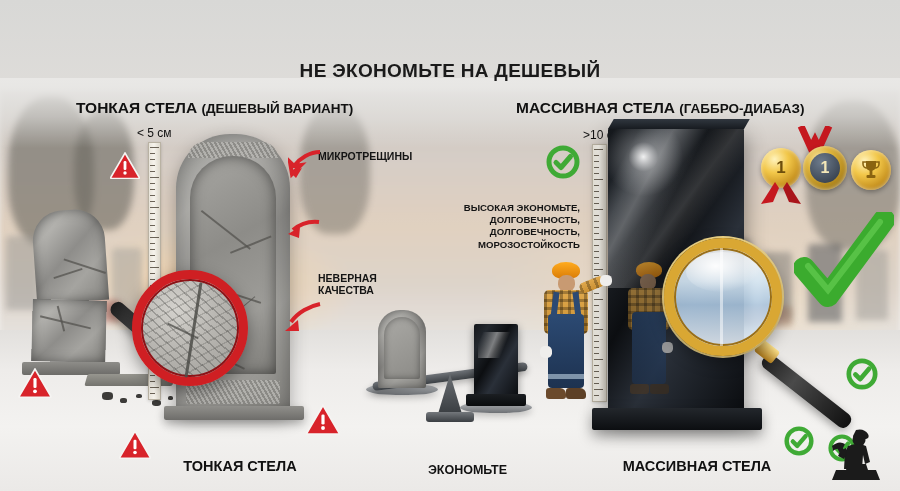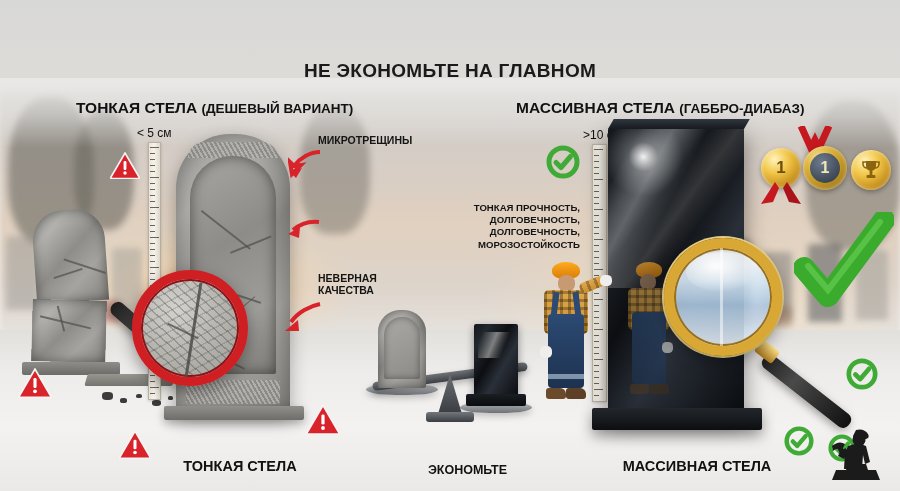--- a/index.html
+++ b/index.html
@@ -156,21 +156,21 @@
     <div class="blurgrave" style="left:762px; top:252px; width:30px; height:68px; background:#7d7b77;"></div>
     <div class="blurgrave" style="left:808px; top:244px; width:34px; height:78px; background:#4a4e53;"></div>
     <div class="blurgrave" style="left:856px; top:250px; width:32px; height:70px; background:#9b9994;"></div>
     <div class="blurgrave" style="left:60px;  top:300px; width:60px; height:22px; background:radial-gradient(circle at 30% 50%,#d87f8e,#b06a5a); opacity:.55;"></div>
     <div class="blurgrave" style="left:736px; top:306px; width:56px; height:20px; background:radial-gradient(circle at 40% 50%,#cf8a7e,#9d7b5e); opacity:.5;"></div>
 
     <div class="bg-ground"></div>
     <div class="bg-fade"></div>
   </div>
 
-  <div class="subtitle">НЕ ЭКОНОМЬТЕ НА ГЛАВНОМ</div>
+  <div class="subtitle">НЕ ЭКОНОМЬТЕ НА ДЕШЕВЫЙ</div>
 
   <div class="sect-head" id="head-left"><span>ТОНКАЯ СТЕЛА </span><span class="paren">(ДЕШЕВЫЙ ВАРИАНТ)</span></div>
 
   <div class="sect-head" id="head-right"><span>МАССИВНАЯ СТЕЛА </span><span class="paren">(ГАББРО-ДИАБАЗ)</span></div>
 
   <div id="broken-mon">
     <div id="bm-top" class="gray-stone">
       <div class="crack" style="left:30px; top:48px; width:44px; height:2px; transform:rotate(22deg);"></div>
       <div class="crack" style="left:18px; top:66px; width:30px; height:1.5px; transform:rotate(-14deg);"></div>
     </div>
@@ -239,21 +239,21 @@
     <div id="thin-inner">
       <div class="crack" style="left:12px; top:54px;  width:62px; height:2px; transform:rotate(38deg);"></div>
       <div class="crack" style="left:40px; top:96px;  width:44px; height:1.6px; transform:rotate(-22deg);"></div>
       <div class="crack" style="left:16px; top:128px; width:58px; height:2px; transform:rotate(18deg);"></div>
       <div class="crack" style="left:34px; top:166px; width:40px; height:1.4px; transform:rotate(-40deg);"></div>
       <div class="crack" style="left:10px; top:190px; width:50px; height:1.6px; transform:rotate(26deg);"></div>
     </div>
   </div>
   <div id="thin-base"></div>
 
-  <div class="lbl" style="left:318px; top:134px;text-align:center;">МИКРОТРЕЩИНЫ</div>
+  <div class="lbl" style="left:318px; top:150px;text-align:center;">МИКРОТРЕЩИНЫ</div>
   <div class="lbl" style="left:318px; top:272px;">НЕВЕРНАЯ
 КАЧЕСТВА</div>
 
   <svg class="arrow" style="left:288px; top:148px;" width="34" height="34" viewBox="0 0 34 34">
     <path d="M32 4 C22 4 12 10 6 18 L13 17 L4 26 L2 14 L6 18" fill="none" stroke="#d8232a" stroke-width="4"></path>
     <path d="M2 24 L14 20 L8 30 Z" fill="#d8232a"></path>
   </svg>
   <svg class="arrow" style="left:286px; top:212px;" width="34" height="30" viewBox="0 0 34 30">
     <path d="M33 10 C24 9 14 12 7 18" fill="none" stroke="#d8232a" stroke-width="4"></path>
     <path d="M2 22 L14 15 L13 26 Z" fill="#d8232a"></path>
@@ -416,21 +416,21 @@
   <div class="worker" style="left:620px; top:262px; width:58px; height:152px; opacity:.62;">
     <div class="helmet" style="left:16px; top:0; width:26px; height:16px;"></div>
     <div style="position:absolute; left:20px; top:12px; width:16px; height:16px; background:#a07c5c; border-radius:46%;"></div>
     <div class="plaid" style="left:8px; top:26px; width:42px; height:42px; border-radius:5px;"></div>
     <div class="overall" style="left:12px; top:50px; width:34px; height:72px; border-radius:4px;"></div>
     <div style="position:absolute; left:42px; top:80px; width:11px; height:11px; background:#d8d6d2; border-radius:40%;"></div>
     <div style="position:absolute; left:10px; top:122px; width:19px; height:10px; background:#4a3723; border-radius:3px;"></div>
     <div style="position:absolute; left:30px; top:122px; width:19px; height:10px; background:#3e2e1d; border-radius:3px;"></div>
   </div>
 
-  <div class="benefits">ТОНКАЯ ПРОЧНОСТЬ,
+  <div class="benefits">ВЫСОКАЯ ЭКОНОМЬТЕ,
 ДОЛГОВЕЧНОСТЬ,
 ДОЛГОВЕЧНОСТЬ,
 МОРОЗОСТОЙКОСТЬ</div>
 
   <div class="mag" style="left:664px; top:238px;">
     <div class="mag-handle" style="left:100px; top:112px; width:108px; height:16px; transform:rotate(38deg); transform-origin:0 50%;"></div>
     <div class="mag-collar" style="left:92px; top:106px; width:22px; height:15px; transform:rotate(38deg);
                 background:linear-gradient(180deg,#fbe08a,#a8761a);"></div>
     <div class="mag-ring" style="left:0px; top:0px; width:118px; height:118px; border:10px solid #d9a733;
                 box-shadow:0 6px 16px rgba(0,0,0,.35), inset 0 0 0 2px #9a6f18, 0 0 0 2px #f3d98a;

